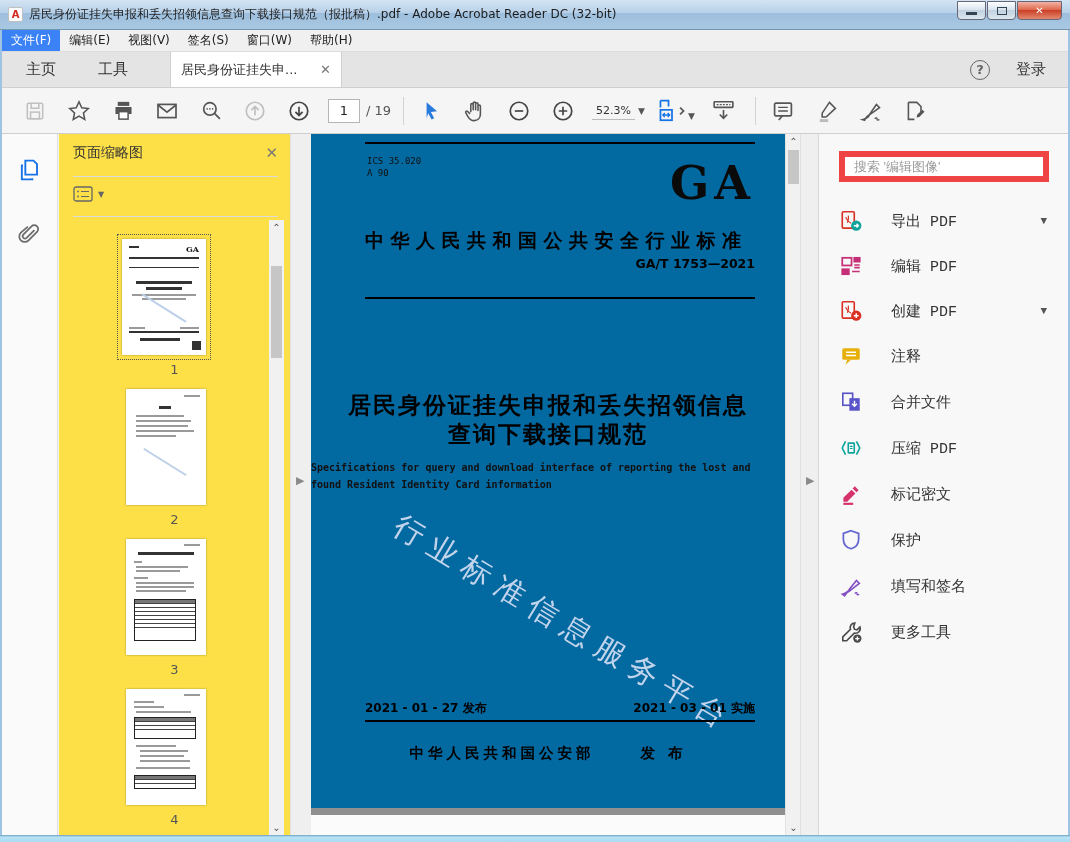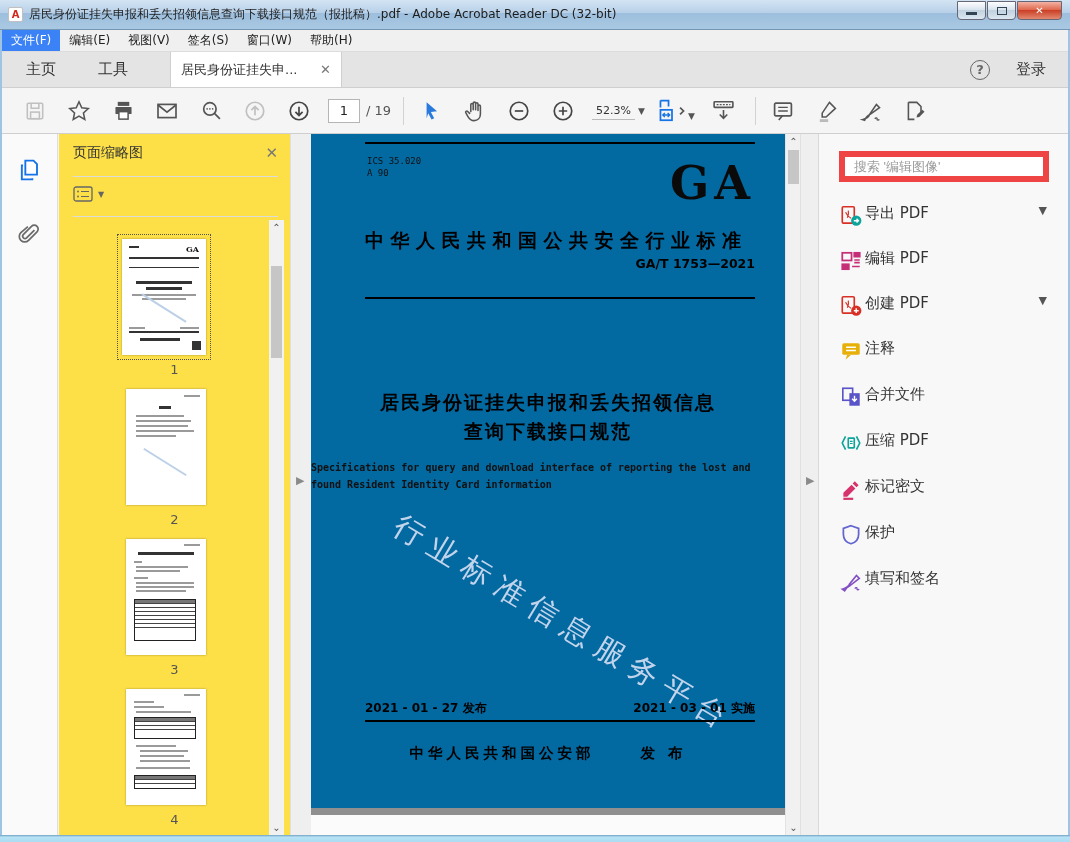--- a/index.html
+++ b/index.html
@@ -86,36 +86,36 @@
   .vthumb { position:absolute; left:2px; top:16px; width:11px; height:34px; background:#c6c6c6; }
 
   
   .rule { position:absolute; background:#000; height:2px; left:54px; width:390px; }
   .ics { position:absolute; left:56px; font-family:"DejaVu Sans Mono","Liberation Mono",monospace; font-size:9px; color:#111; }
   .galogo { position:absolute; right:30px; top:26px; font-family:"DejaVu Serif","Liberation Serif",serif;
     font-weight:bold; font-size:46px; letter-spacing:5px; color:#0a0a0a; line-height:1; }
   .stdline { position:absolute; left:54px; top:94px; width:392px; font-weight:bold; font-size:19px;
     letter-spacing:6.5px; color:#000; white-space:nowrap; }
   .stdnum { position:absolute; right:30px; top:122px; font-weight:bold; font-size:12.5px; color:#000; }
-  .doctitle { position:absolute; left:0; width:474px; text-align:center; font-weight:bold; font-size:19px; color:#000; letter-spacing:2px; }
+  .doctitle { position:absolute; left:0; width:474px; text-align:center; font-weight:bold; font-size:23px; color:#000; letter-spacing:2px; }
   .ensub { position:absolute; left:0; width:474px; text-align:left; font-family:"DejaVu Sans Mono","Liberation Mono",monospace;
     font-weight:bold; font-size:10px; color:#111; }
   .watermark { position:absolute; left:96px; top:372px; width:420px; font-size:30px; letter-spacing:9px;
     color:#c2d4eb; transform:rotate(31deg); transform-origin:left top; white-space:nowrap; }
   .daterow { position:absolute; left:54px; top:566px; width:390px; display:flex; justify-content:space-between;
     font-weight:bold; font-size:12px; color:#000; border-bottom:2px solid #000; padding-bottom:3px; }
   .publine { position:absolute; left:0; top:610px; width:474px; text-align:center; font-weight:bold;
     font-size:14.5px; letter-spacing:4px; color:#000; }
 
   
   .rightpanel { position:absolute; left:818px; top:134px; width:250px; height:701px; background:#f8f8f8; border-left:1px solid #d8d8d8; }
   .searchbox { position:absolute; left:20px; top:17px; width:210px; height:31px; background:#fff;
     border:6px solid #ef4444; font-size:13px; color:#333; padding:0 9px; }
   .searchbox::placeholder { color:#9a9a9a; }
-  .trow2 { position:absolute; left:20px; width:214px; height:34px; display:flex; gap:2px; }
+  .trow2 { position:absolute; left:20px; width:214px; height:34px; display:flex; align-items:center; gap:28px;font-family:Liberation Mono, monospace; }
   .tlabel { font-size:15px; color:#333; flex:1; }
   .chev { color:#555; font-size:11px; margin-right:6px; }
 
   svg { display:block; }
 </style>
 </head>
 <body>
 
 <div class="win">
 
@@ -507,17 +507,25 @@
     </div>
 
     <div class="trow2" style="top:435px">
       <svg width="24" height="24" viewBox="0 0 22 22" fill="none" stroke="#8250c4" stroke-width="1.5">
           <path d="M3 18.5c4.2-1.1 5.8-2.3 6.9-5.1L16 6l2.6 2.6-8.2 6.4c-2.8 1.1-4.2 2.6-5.3 5z"></path>
           <path d="M14.5 18c.9-1.5 2.4-.9 2 .3-.2.9 1.1 1 2 .2" stroke-width="1.2"></path>
         </svg>
       <span class="tlabel">填写和签名</span>
     </div>
 
+    <div class="trow2" style="top:481px">
+      <svg width="24" height="24" viewBox="0 0 22 22">
+          <path d="M14.5 2.8a4.3 4.3 0 00-4 5.8L3.5 15.5V19H7l7-7a4.3 4.3 0 005.2-5.6l-2.7 2.7-2.4-.7-.7-2.4z" fill="none" stroke="#4a4a4a" stroke-width="1.5"></path>
+          <circle cx="16.8" cy="17" r="3.8" fill="#4a4a4a"></circle>
+          <path d="M14.9 17h3.8M16.8 15.1v3.8" stroke="#fff" stroke-width="1.2"></path>
+        </svg>
+      <span class="tlabel">更多工具</span>
+    </div>
   </div>
 
   <div style="position:absolute; left:0; bottom:0; width:1070px; height:7px;
        background:linear-gradient(#6fa3c4,#b8e2f5 30%,#aadcf2)"></div>
 </div>
 
 </body></html>

